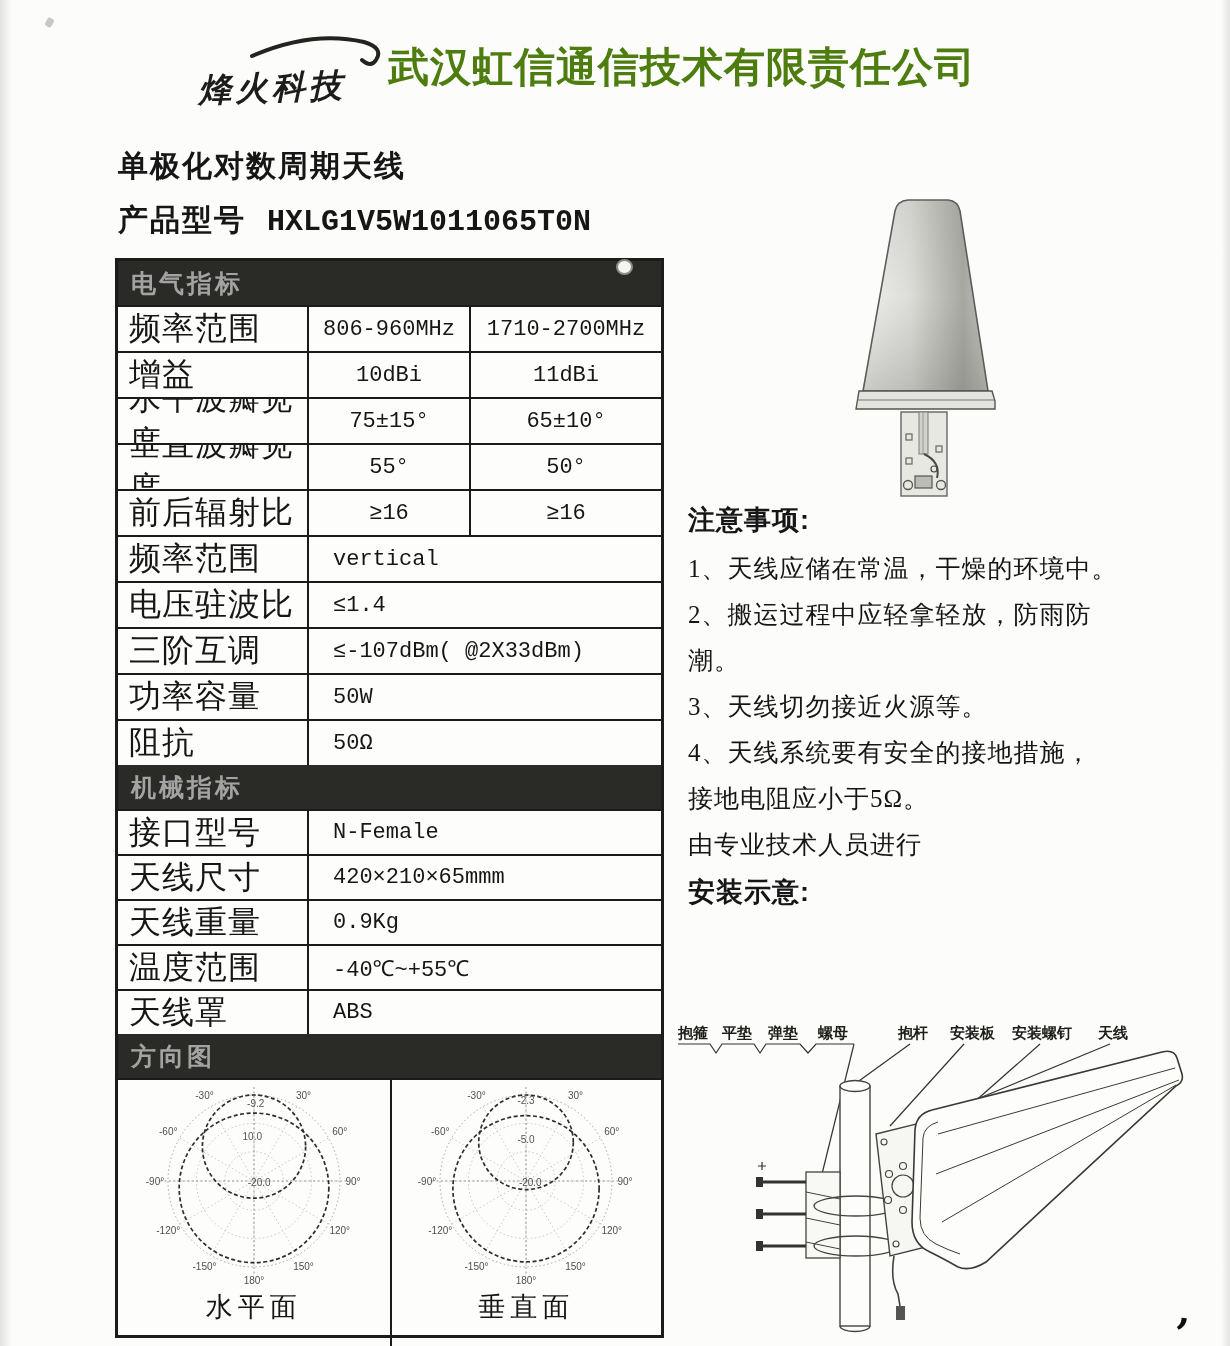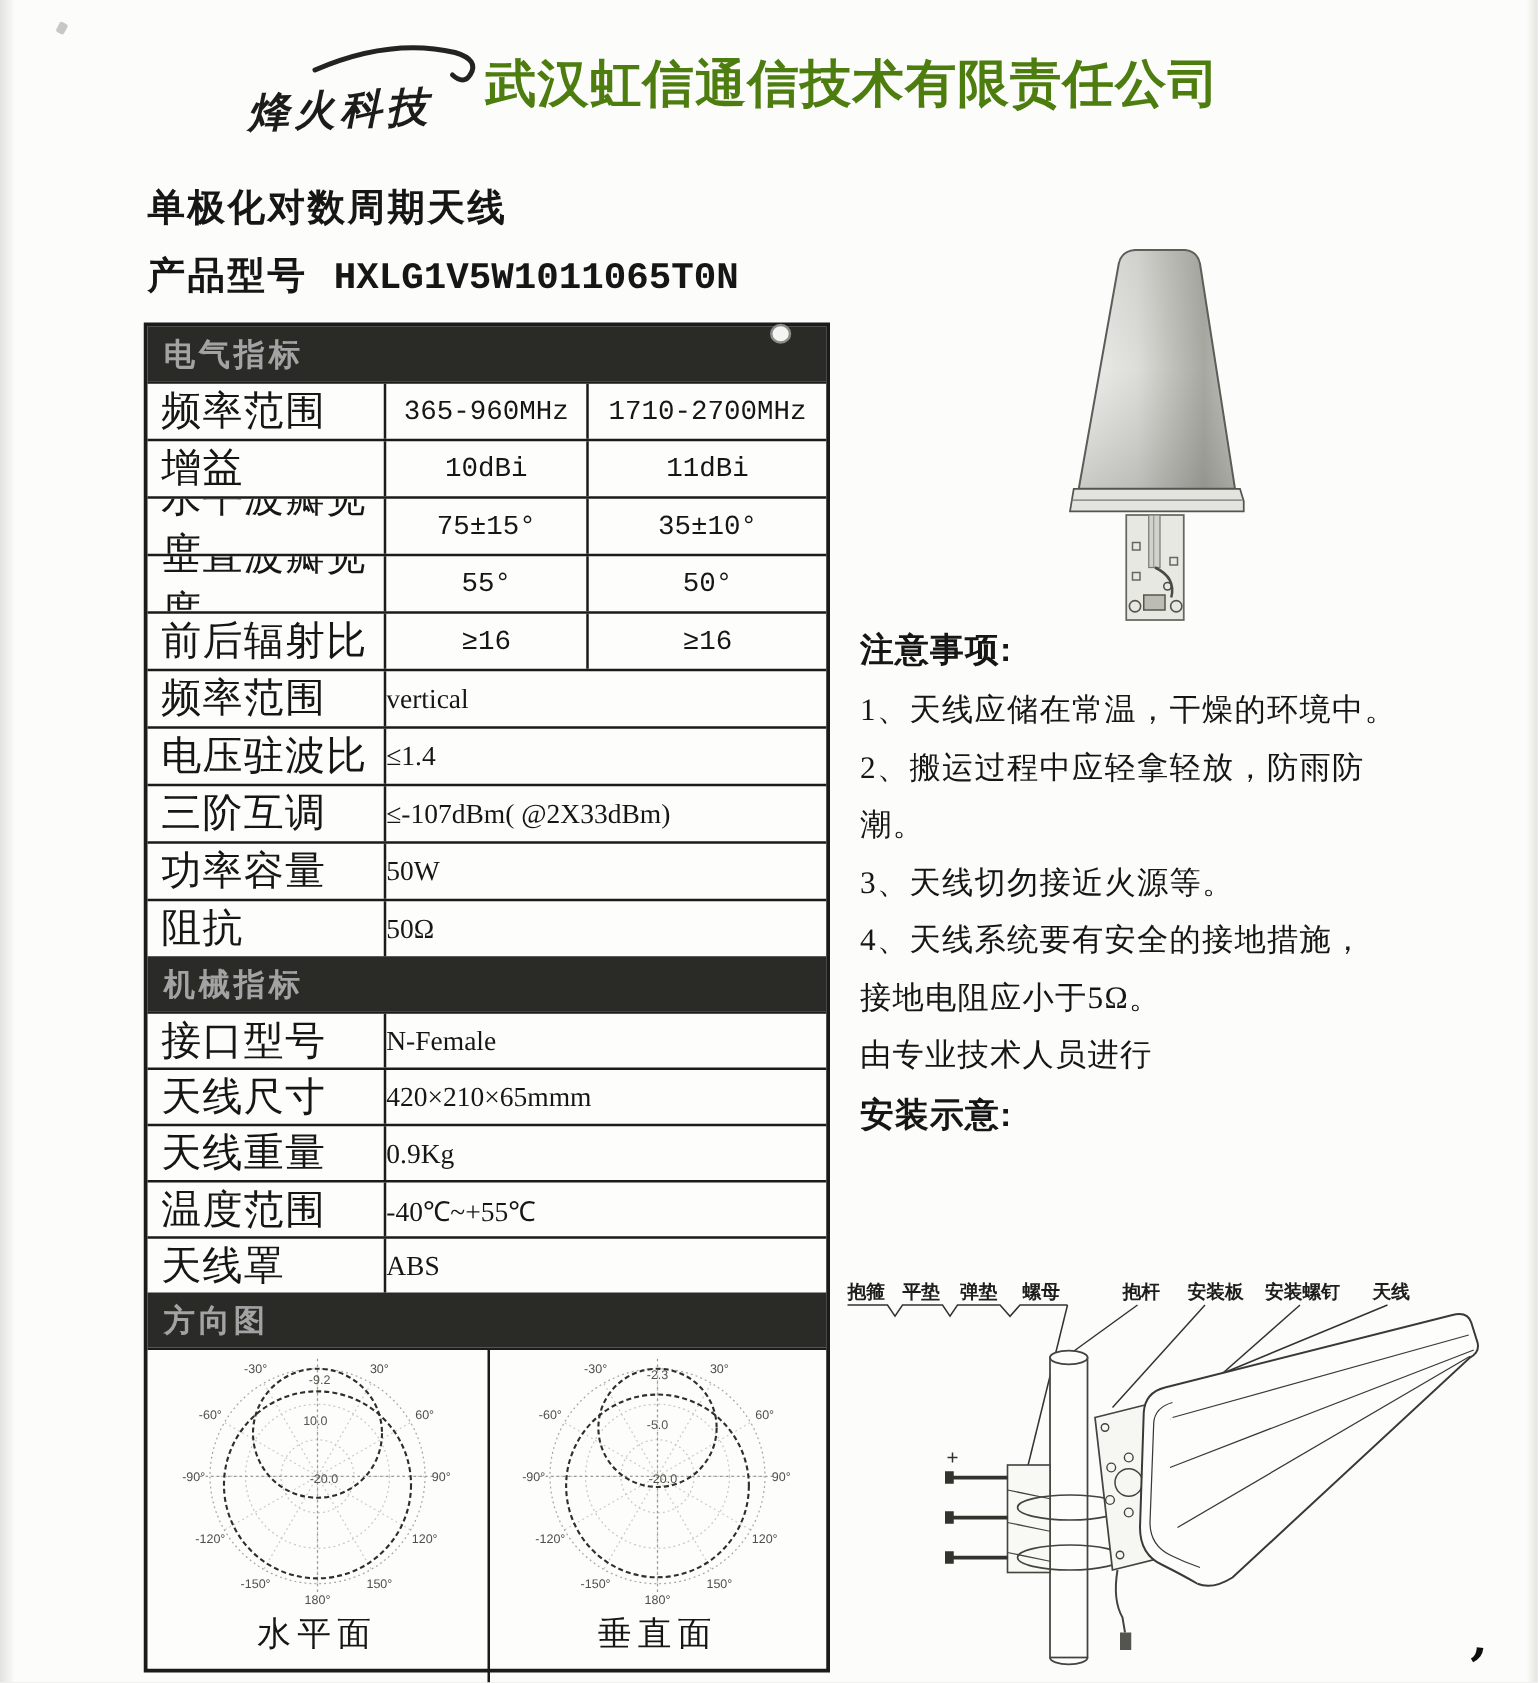--- a/index.html
+++ b/index.html
@@ -40,21 +40,21 @@
   .bar{height:44px;background:#2a2a27;color:#a3a3a3;display:flex;align-items:center;
     padding-left:13px;font-family:"Liberation Sans",sans-serif;font-weight:700;
     font-size:25px;letter-spacing:3px;}
   .t-row{display:grid;border-top:2px solid #1b1b19;}
   .rowD{grid-template-columns:189px 162px 1fr;height:44px;}
   .rowS{grid-template-columns:189px 1fr;height:44px;}
   .rowM{grid-template-columns:189px 1fr;height:43px;}
   .cell{display:flex;align-items:center;font-size:32px;overflow:hidden;}
   .cell.lab{padding-left:11px;letter-spacing:1px;}
   .cell.val{justify-content:center;font-family:"Liberation Mono",monospace;font-size:22px;}
-  .cell.vleft{justify-content:flex-start;font-family:Liberation Serif, serif;font-size:22px;}
+  .cell.vleft{justify-content:flex-start;padding-left:24px;font-family:Liberation Mono, monospace;font-size:22px;}
   .cell + .cell{border-left:2px solid #1b1b19;}
 
   
   .plots{display:grid;grid-template-columns:1fr 1fr;border-top:2px solid #1b1b19;height:255px;}
   .plot-cell{display:flex;flex-direction:column;align-items:center;padding-top:3px;}
   .plot-cell + .plot-cell{border-left:2px solid #1b1b19;}
   .plot-caption{font-size:27px;letter-spacing:5px;margin-top:0;}
 
   
   .antenna-illus{position:absolute;left:845px;top:188px;}
@@ -86,32 +86,32 @@
   <div class="model-row">
     <span class="model-label">产品型号</span>
     <span class="model-value">HXLG1V5W1011065T0N</span>
   </div>
 
   <div class="spec-table">
     <div class="bar">电气指标</div>
     <div id="elec-dual">
         <div class="t-row rowD">
           <div class="cell lab">频率范围</div>
-          <div class="cell val">365-960MHz</div>
+          <div class="cell val">806-960MHz</div>
           <div class="cell val">1710-2700MHz</div>
         </div>
         <div class="t-row rowD">
           <div class="cell lab">增益</div>
           <div class="cell val">10dBi</div>
           <div class="cell val">11dBi</div>
         </div>
         <div class="t-row rowD">
           <div class="cell lab">水平波瓣宽度</div>
           <div class="cell val">75±15°</div>
-          <div class="cell val">35±10°</div>
+          <div class="cell val">65±10°</div>
         </div>
         <div class="t-row rowD">
           <div class="cell lab">垂直波瓣宽度</div>
           <div class="cell val">55°</div>
           <div class="cell val">50°</div>
         </div>
         <div class="t-row rowD">
           <div class="cell lab">前后辐射比</div>
           <div class="cell val">≥16</div>
           <div class="cell val">≥16</div>

